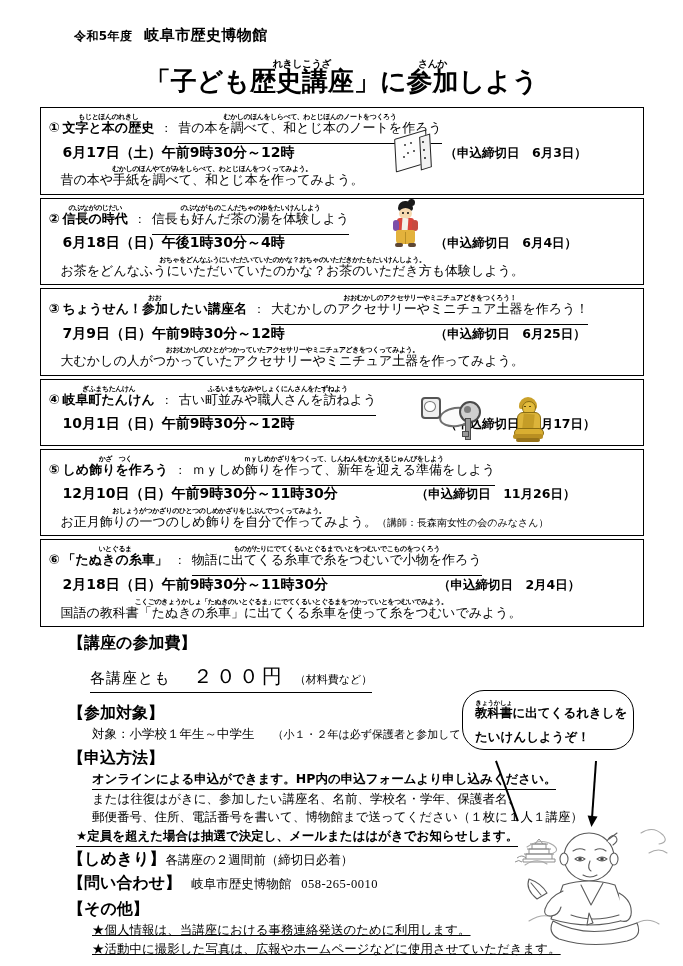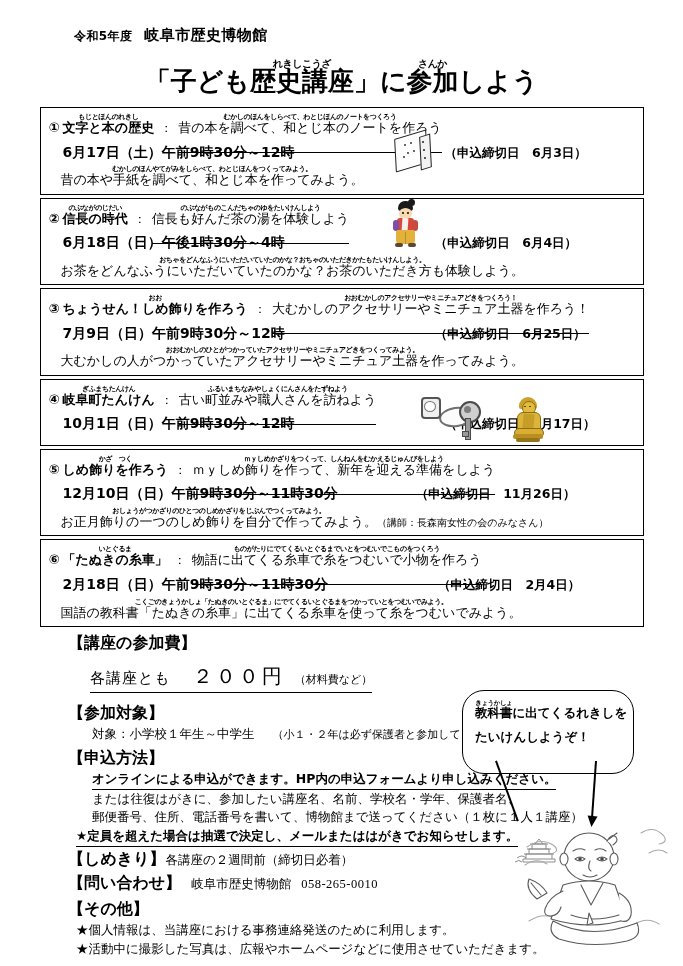--- a/index.html
+++ b/index.html
@@ -80,21 +80,21 @@
     font-weight: normal;
     font-family: "Liberation Serif", serif;
     margin: 0 6px;
     font-size: 12px;
   }
   .c-sub {
     font-weight: normal;
     font-family: "Liberation Serif", "DejaVu Serif", serif;
     font-size: 13px;
     border-bottom: 1px solid #000;
-    padding-bottom: 17px;
+    padding-bottom: 8px;
   }
 
   .c-row2 {
     font-family: "DejaVu Sans", "Liberation Sans", sans-serif;
     font-weight: bold;
     font-size: 14px;
     margin: 5px 0 3px 14px;
     white-space: nowrap;
     line-height: 1.4;
   }
@@ -232,29 +232,29 @@
     font-size: 12.5px;
   }
   .star-line {
     font-family: "DejaVu Sans", "Liberation Sans", sans-serif;
     font-weight: bold;
     font-size: 12.5px;
     margin-left: 8px;
   }
   .contact-line { white-space: nowrap; }
   .phone { font-family: "Liberation Serif", serif; letter-spacing: 0.5px; margin-left: 10px; }
-  .other-item { margin-left: 8px; white-space: nowrap; }
+  .other-item { margin-left: 24px; white-space: nowrap; text-decoration: underline; }
 
   
   .bubble {
     position: absolute;
     left: 462px;
     top: 664px;
     width: 172px;
-    height: 84px;
+    height: 60px;
     border: 1.6px solid #000;
     border-radius: 22px;
     background: #fff;
     z-index: 5;
     box-sizing: border-box;
     padding: 8px 10px 0 12px;
     font-family: "DejaVu Sans", "Liberation Sans", sans-serif;
     font-weight: bold;
     font-size: 12.5px;
     line-height: 1.9;
@@ -369,21 +369,21 @@
         <div class="nb nb-armR"></div>
         <div class="nb nb-legs"></div>
         <div class="nb nb-split"></div>
         <div class="nb nb-footL"></div>
         <div class="nb nb-footR"></div>
       </div>
     </div>
 
     <div class="course">
       <div class="c-row1">
-        <span class="c-num">③</span><ruby><span>ちょうせん！しめ飾りを作ろう</span><rt>おお</rt></ruby><span class="c-sep">：</span><span class="c-sub"><ruby><span>大むかしのアクセサリーやミニチュア土器を作ろう！</span><rt>おおむかしのアクセサリーやミニチュアどきをつくろう！</rt></ruby></span>
+        <span class="c-num">③</span><ruby><span>ちょうせん！参加したい講座名</span><rt>おお</rt></ruby><span class="c-sep">：</span><span class="c-sub"><ruby><span>大むかしのアクセサリーやミニチュア土器を作ろう！</span><rt>おおむかしのアクセサリーやミニチュアどきをつくろう！</rt></ruby></span>
       </div>
       <div class="c-row2">
         <span>7月9日（日）午前9時30分～12時</span><span class="gap-xl"></span><span class="c-deadline">（申込締切日　6月25日）</span>
       </div>
       <div class="c-row3">
         <ruby><span>大むかしの人がつかっていたアクセサリーやミニチュア土器を作ってみよう。</span><rt>おおむかしのひとがつかっていたアクセサリーやミニチュアどきをつくってみよう。</rt></ruby>
       </div>
     </div>
 
     <div class="course tall">

